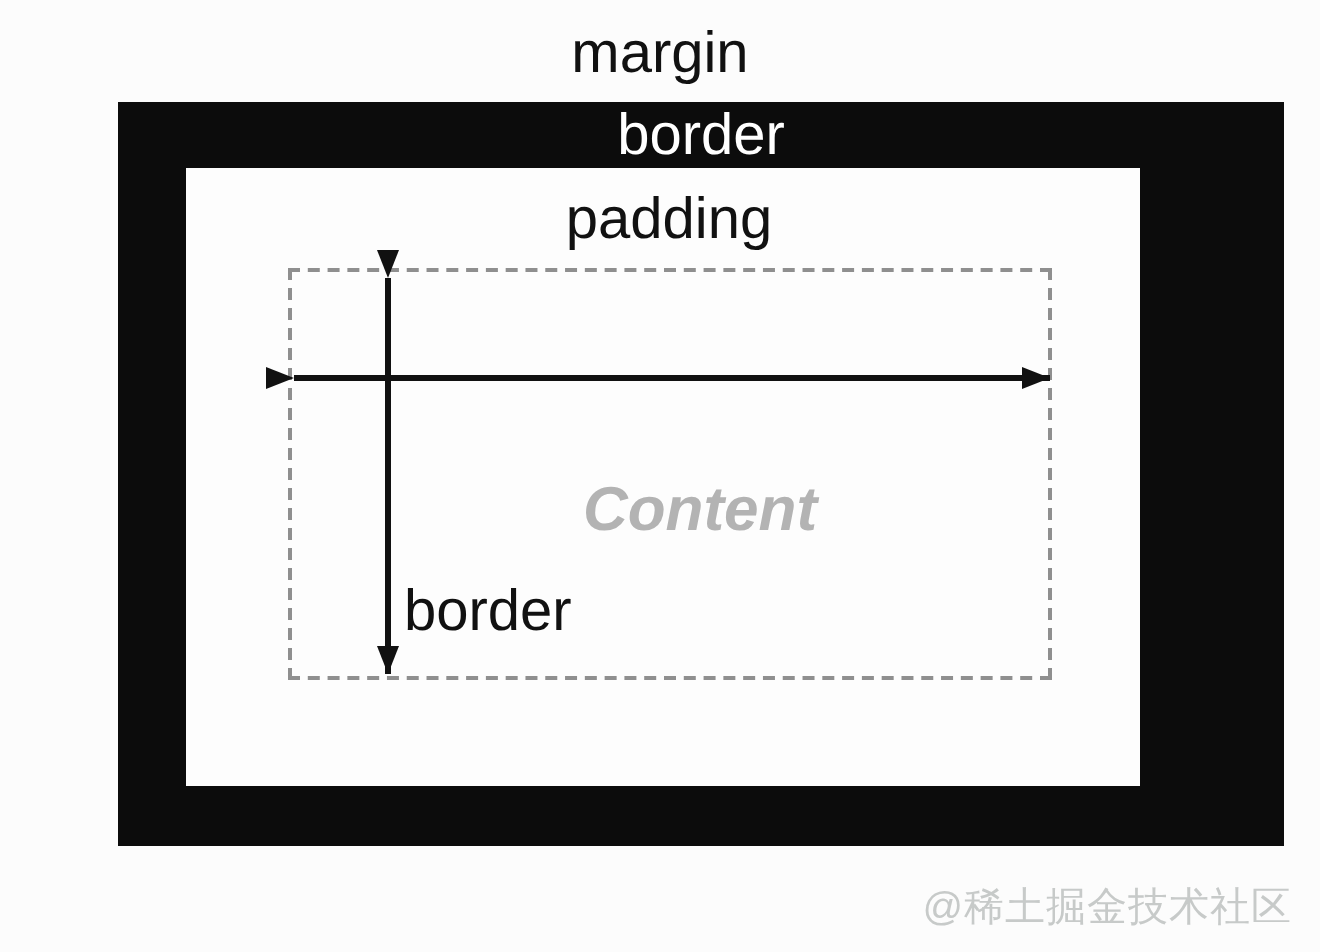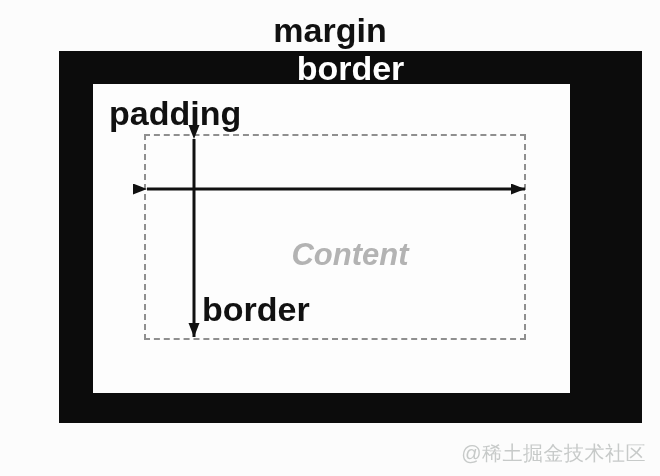--- a/index.html
+++ b/index.html
@@ -9,22 +9,22 @@
   }
   #figure {
     position: relative;
     width: 660px;
     height: 476px;
     background: var(--background, #fcfcfc);
     font-family: "Liberation Sans", sans-serif;
     overflow: hidden;
   }
   .label {
-    font-weight: 700;
-    font-size: 34px;
+    font-weight: 400;
+    font-size: 29px;
     color: var(--label-text, #111111);
     white-space: nowrap;
     line-height: 1.2;
   }
   .margin-label {
     position: absolute;
     top: 10px;
     left: 0;
     width: 660px;
     text-align: center;
@@ -52,23 +52,23 @@
     position: absolute;
     left: 34px;
     top: 33px;
     width: 477px;
     height: 309px;
     background: var(--padding-box, #fdfdfd);
   }
   .padding-label {
     position: absolute;
     top: 9px;
-    left: 16px;
+    left: 3px;
     width: 100%;
-    text-align: left;
+    text-align: center;
   }
   .content-box {
     position: absolute;
     left: 51px;
     top: 50px;
     width: 382px;
     height: 206px;
     box-sizing: border-box;
     border: 2px dashed var(--dashed-border, #8f8f8f);
   }

